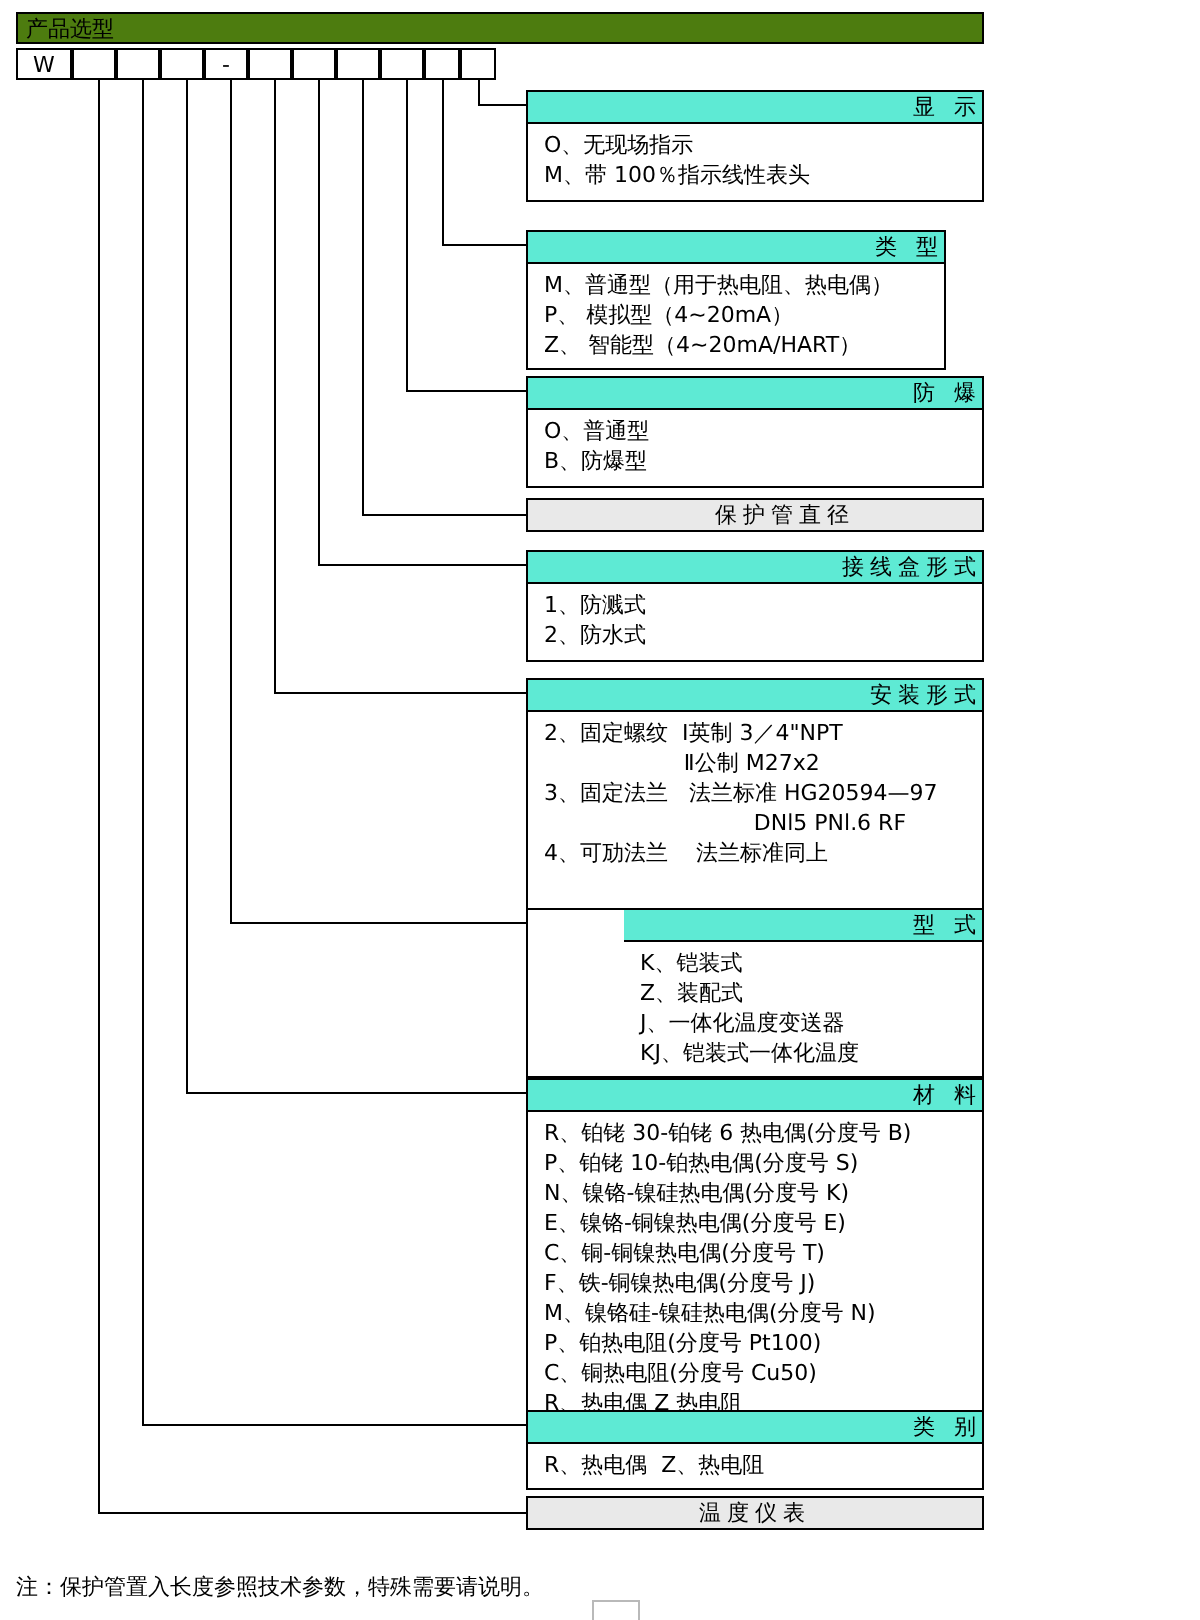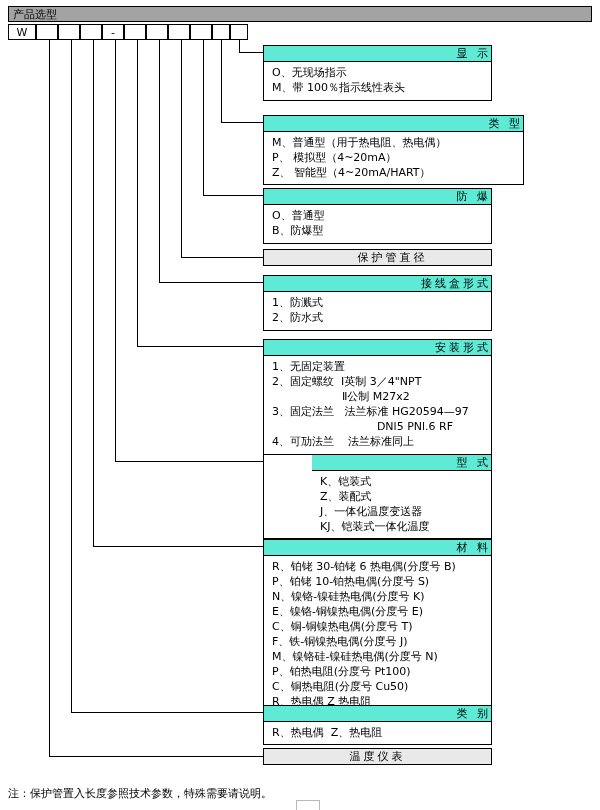--- a/index.html
+++ b/index.html
@@ -9,22 +9,22 @@
     font-family:"DejaVu Sans","Liberation Sans",sans-serif;
     font-size:11px;
     color:#000;
     position:relative;
     overflow:hidden;
   }
   .sheet{position:relative;width:600px;height:810px;}
 
   
   .hdr{
-    position:absolute;left:8px;top:6px;width:584px;height:16px;
-    background:#a3a3a3;border:1px solid #000;
+    position:absolute;left:8px;top:6px;width:484px;height:16px;
+    background:#4d7c0f;border:1px solid #000;
     font-size:11px;line-height:16px;padding-left:4px;box-sizing:border-box;
   }
 
   
   .coderow{position:absolute;left:8px;top:24px;height:16px;}
   .cell{
     position:absolute;top:0;height:16px;border:1px solid #000;box-sizing:border-box;
     background:#fff;text-align:center;line-height:15px;font-size:11px;
   }
 
@@ -107,21 +107,21 @@
   <div class="ln hl" style="left:49px;top:756px;width:214px;"></div>
 
   <div class="box" style="left:263px;top:45px;width:229px;height:56px;">
     <div class="title">显    示</div>
     <div class="body">
       <span class="ind">O、无现场指示</span>
       <span class="ind">M、带 100％指示线性表头</span>
     </div>
   </div>
 
-  <div class="box" style="left:263px;top:115px;width:261px;height:70px;">
+  <div class="box" style="left:263px;top:115px;width:210px;height:70px;">
     <div class="title">类    型</div>
     <div class="body">
       <span class="ind">M、普通型（用于热电阻、热电偶）</span>
       <span class="ind">P、 模拟型（4~20mA）</span>
       <span class="ind">Z、 智能型（4~20mA/HART）</span>
     </div>
   </div>
 
   <div class="box" style="left:263px;top:188px;width:229px;height:56px;">
     <div class="title">防    爆</div>
@@ -137,21 +137,20 @@
     <div class="title">接线盒形式</div>
     <div class="body">
       <span class="ind">1、防溅式</span>
       <span class="ind">2、防水式</span>
     </div>
   </div>
 
   <div class="box" style="left:263px;top:339px;width:229px;height:143px;">
     <div class="title">安装形式</div>
     <div class="body">
-      <span class="ind">1、无固定装置</span>
       <span class="ind">2、固定螺纹  Ⅰ英制 3／4"NPT</span>
       <span class="ind">                    Ⅱ公制 M27x2</span>
       <span class="ind">3、固定法兰   法兰标准 HG20594—97</span>
       <span class="ind">                              DNl5 PNl.6 RF</span>
       <span class="ind">4、可劢法兰    法兰标准同上</span>
     </div>
   </div>
 
   <div class="box" style="left:263px;top:454px;width:229px;height:85px;padding-left:48px;">
     <div class="title">型    式</div>

